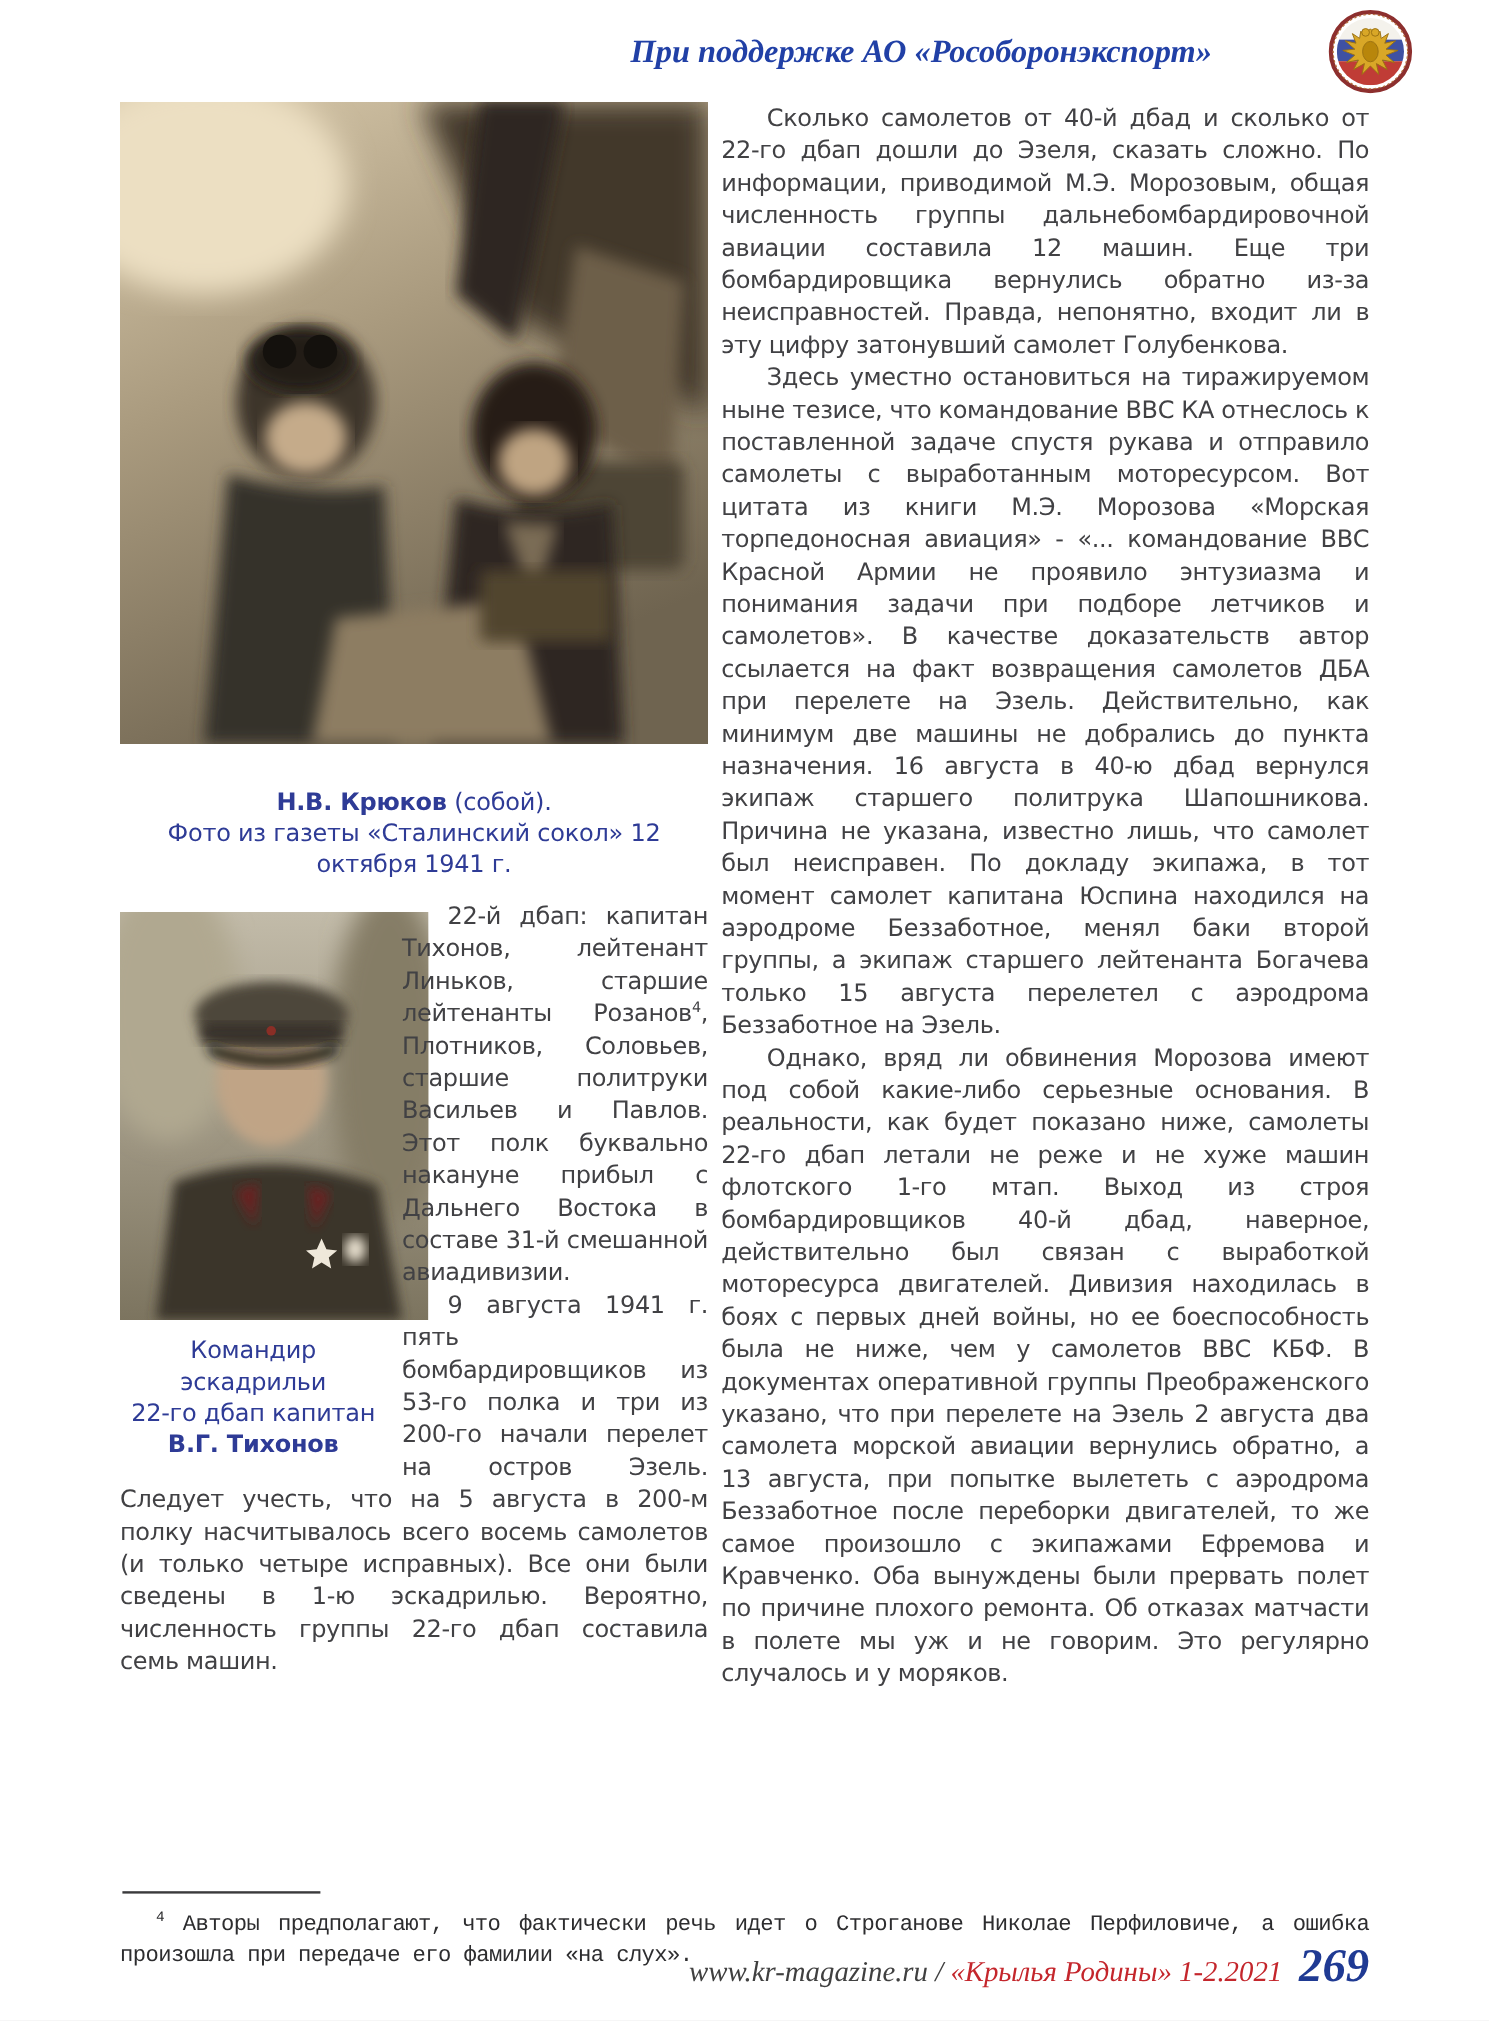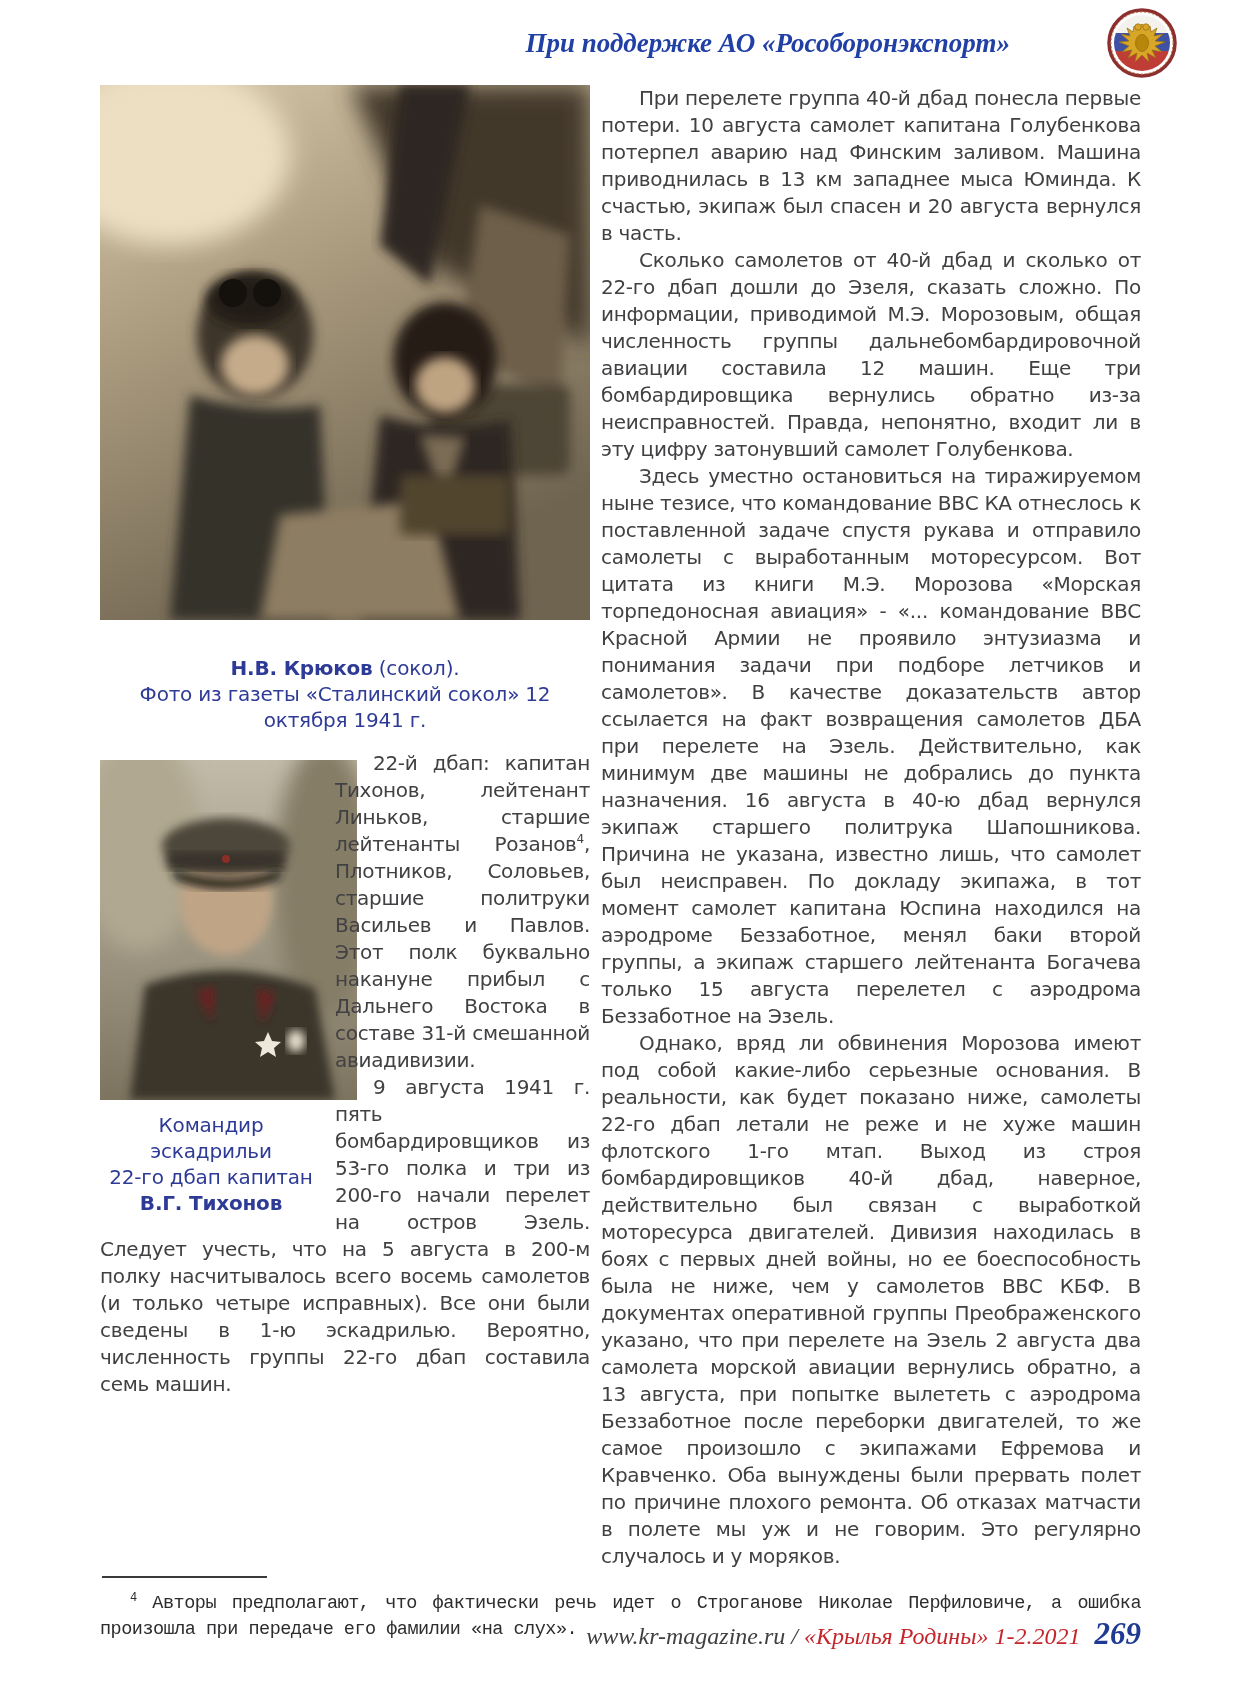--- a/index.html
+++ b/index.html
@@ -44,21 +44,21 @@
     font-size:18.5px; line-height:26px; color:#2d2d2f; text-align:justify;
     text-indent:30px; letter-spacing:-0.5px; margin:0;
   }
   
   .footer {
     position:absolute; top:1616px; right:100px; white-space:nowrap;
     font-family:"Liberation Serif", serif; font-style:italic; font-size:24px;
   }
   .footer .url { color:#404040; }
   .footer .mag { color:#c4262c; }
-  .footer .pageno { color:#1f3a93; font-weight:bold; font-size:31px; margin-left:14px; }
+  .footer .pageno { color:#1f3a93; font-weight:bold; font-size:39px; margin-left:14px; }
 </style>
 </head>
 <body>
 
 <div class="page">
 
   <div class="header-title">При поддержке АО «Рособоронэкспорт»</div>
 
   <div class="emblem">
     <svg width="70" height="70" viewBox="0 0 70 70">
@@ -118,21 +118,21 @@
           <ellipse cx="345" cy="275" rx="52" ry="58" fill="#261f18" filter="url(#soft)"></ellipse>
           <ellipse cx="345" cy="300" rx="30" ry="28" fill="#bfa482" filter="url(#soft)"></ellipse>
           <path d="M280 330 Q345 350 410 335 L420 535 L260 535 Z" fill="#2d2822" filter="url(#soft)"></path>
           <path d="M320 350 L345 420 L365 352 Z" fill="#7a6c54" filter="url(#soft)"></path>
 
           <path d="M180 430 L330 415 L360 535 L160 535 Z" fill="#8d7d62" filter="url(#soft)"></path>
           <rect x="300" y="390" width="110" height="60" rx="6" fill="#51442f" filter="url(#soft)"></rect>
         </svg>
         <figcaption class="caption">
           <br>
-          <span class="bold">Н.В. Крюков</span><span> (сокол).</span><br>
+          <span class="bold">Н.В. Крюков</span><span> (собой).</span><br>
           <span>Фото из газеты «Сталинский сокол» 12 октября 1941 г.</span>
         </figcaption>
       </figure>
 
 
       <div class="flow">
         <figure class="fig2">
           <svg class="photo2" viewBox="0 0 257 340" preserveAspectRatio="none">
             <defs>
               <linearGradient id="p2bg" x1="0" y1="0" x2="0" y2="1">
@@ -171,21 +171,20 @@
             <span class="bold">В.Г. Тихонов</span>
           </figcaption>
         </figure>
 
         <p><span>22-й дбап: капитан Тихонов, лейтенант Линьков, старшие лейтенанты Розанов</span><sup class="fnref">4</sup><span>, Плотников, Соловьев, старшие политруки Васильев и Павлов. Этот полк буквально накануне прибыл с Дальнего Востока в составе 31-й смешанной авиадивизии.</span></p>
         <p>9 августа 1941 г. пять бомбардировщиков из 53-го полка и три из 200-го начали перелет на остров Эзель. Следует учесть, что на 5 августа в 200-м полку насчитывалось всего восемь самолетов (и только четыре исправных). Все они были сведены в 1-ю эскадрилью. Вероятно, численность группы 22-го дбап составила семь машин.</p>
       </div>
     </div>
 
     <div class="col-right body-text">
-      <p>При перелете группа 40-й дбад понесла первые потери. 10 августа самолет капитана Голубенкова потерпел аварию над Финским заливом. Машина приводнилась в 13 км западнее мыса Юминда. К счастью, экипаж был спасен и 20 августа вернулся в часть.</p>
       <p>Сколько самолетов от 40-й дбад и сколько от 22-го дбап дошли до Эзеля, сказать сложно. По информации, приводимой М.Э. Морозовым, общая численность группы дальнебомбардировочной авиации составила 12 машин. Еще три бомбардировщика вернулись обратно из-за неисправностей. Правда, непонятно, входит ли в эту цифру затонувший самолет Голубенкова.</p>
       <p>Здесь уместно остановиться на тиражируемом ныне тезисе, что командование ВВС КА отнеслось к поставленной задаче спустя рукава и отправило самолеты с выработанным моторесурсом. Вот цитата из книги М.Э. Морозова «Морская торпедоносная авиация» - «... командование ВВС Красной Армии не проявило энтузиазма и понимания задачи при подборе летчиков и самолетов». В качестве доказательств автор ссылается на факт возвращения самолетов ДБА при перелете на Эзель. Действительно, как минимум две машины не добрались до пункта назначения. 16 августа в 40-ю дбад вернулся экипаж старшего политрука Шапошникова. Причина не указана, известно лишь, что самолет был неисправен. По докладу экипажа, в тот момент самолет капитана Юспина находился на аэродроме Беззаботное, менял баки второй группы, а экипаж старшего лейтенанта Богачева только 15 августа перелетел с аэродрома Беззаботное на Эзель.</p>
       <p>Однако, вряд ли обвинения Морозова имеют под собой какие-либо серьезные основания. В реальности, как будет показано ниже, самолеты 22-го дбап летали не реже и не хуже машин флотского 1-го мтап. Выход из строя бомбардировщиков 40-й дбад, наверное, действительно был связан с выработкой моторесурса двигателей. Дивизия находилась в боях с первых дней войны, но ее боеспособность была не ниже, чем у самолетов ВВС КБФ. В документах оперативной группы Преображенского указано, что при перелете на Эзель 2 августа два самолета морской авиации вернулись обратно, а 13 августа, при попытке вылететь с аэродрома Беззаботное после переборки двигателей, то же самое произошло с экипажами Ефремова и Кравченко. Оба вынуждены были прервать полет по причине плохого ремонта. Об отказах матчасти в полете мы уж и не говорим. Это регулярно случалось и у моряков.</p>
     </div>
   </div>
 
   <div class="footnote">
     <hr class="footnote-rule">
     <p class="footnote-text"><sup class="fnref">4</sup><span> Авторы предполагают, что фактически речь идет о Строганове Николае Перфиловиче, а ошибка произошла при передаче его фамилии «на слух».</span></p>
   </div>

